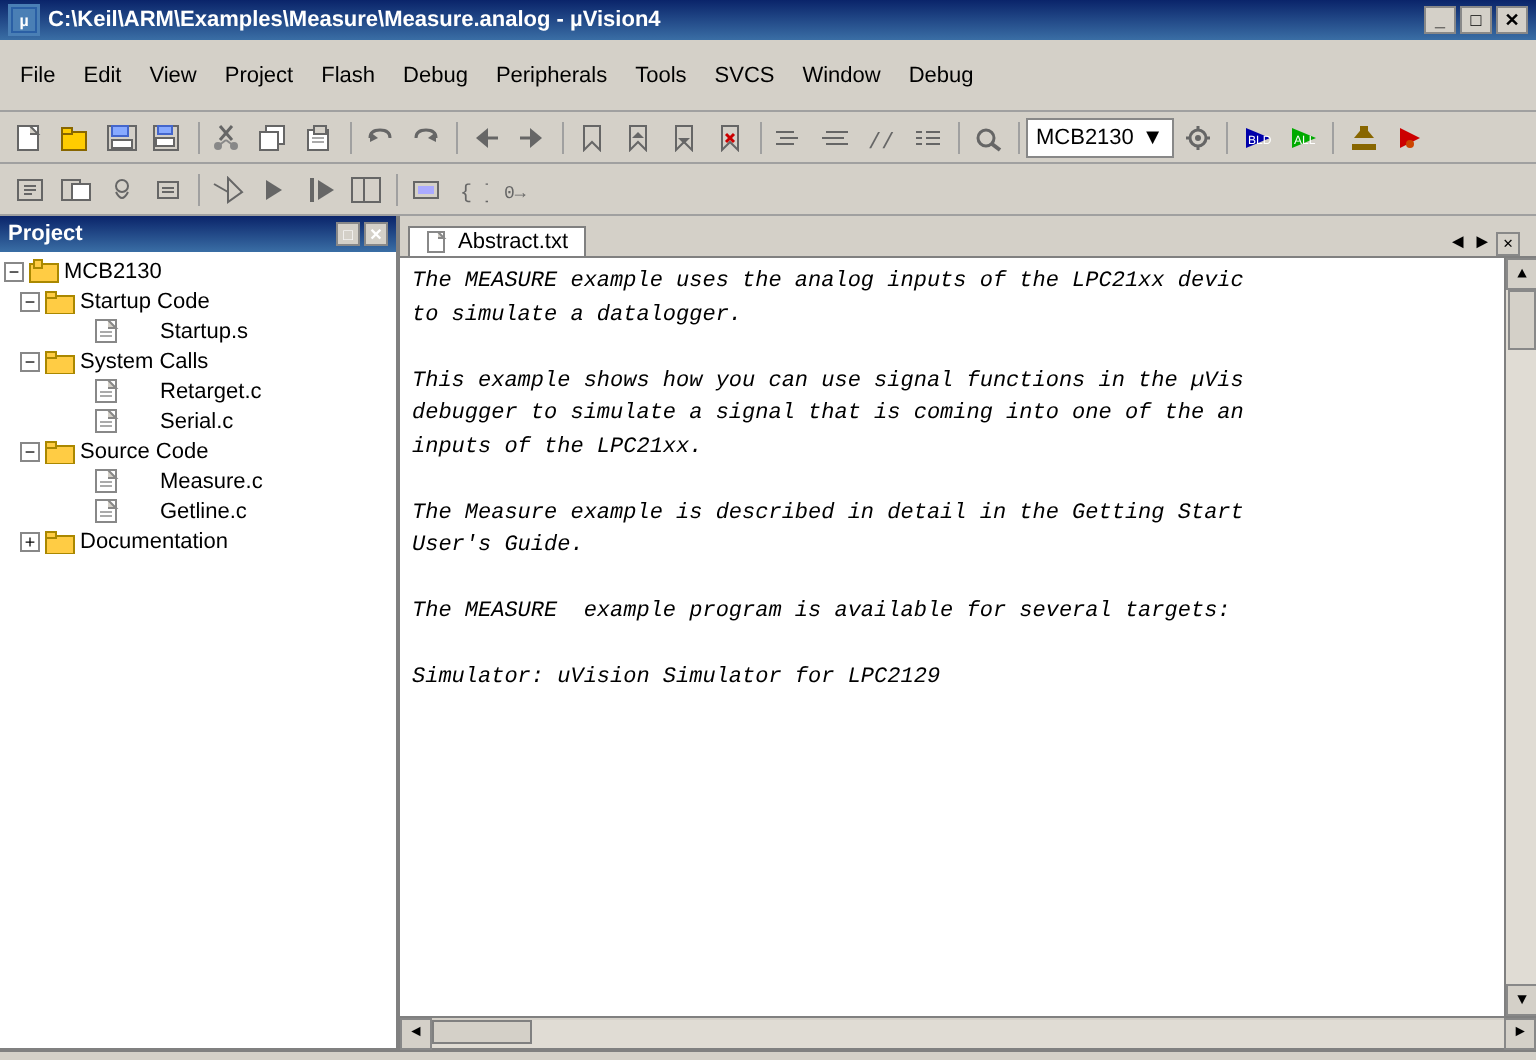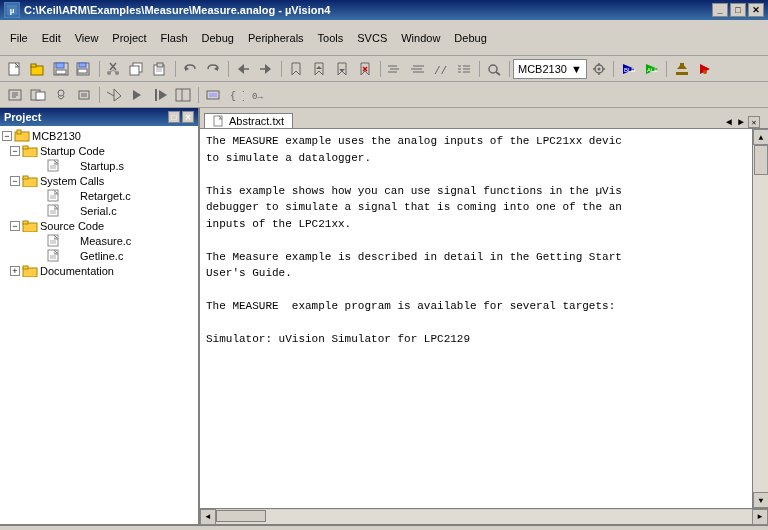--- a/index.html
+++ b/index.html
@@ -697,21 +697,21 @@
       </div>
       <div style="flex:1;"></div>
       <div style="display:flex; align-items:center; gap:2px; padding-right:4px;">
         <span class="tab-arrow">◄</span>
         <span class="tab-arrow">►</span>
         <div class="panel-btn">✕</div>
       </div>
     </div>
 
     <div id="editor-content">
-      <div id="editor-text" style="padding-right:4px; overflow:hidden;">The MEASURE example uses the analog inputs of the LPC21xx devic
+      <div id="editor-text" style="padding-right:4px; overflow:hidden;font-style:italic;">The MEASURE example uses the analog inputs of the LPC21xx devic
 to simulate a datalogger.
 
 This example shows how you can use signal functions in the µVis
 debugger to simulate a signal that is coming into one of the an
 inputs of the LPC21xx.
 
 The Measure example is described in detail in the Getting Start
 User's Guide.
 
 The MEASURE  example program is available for several targets:

